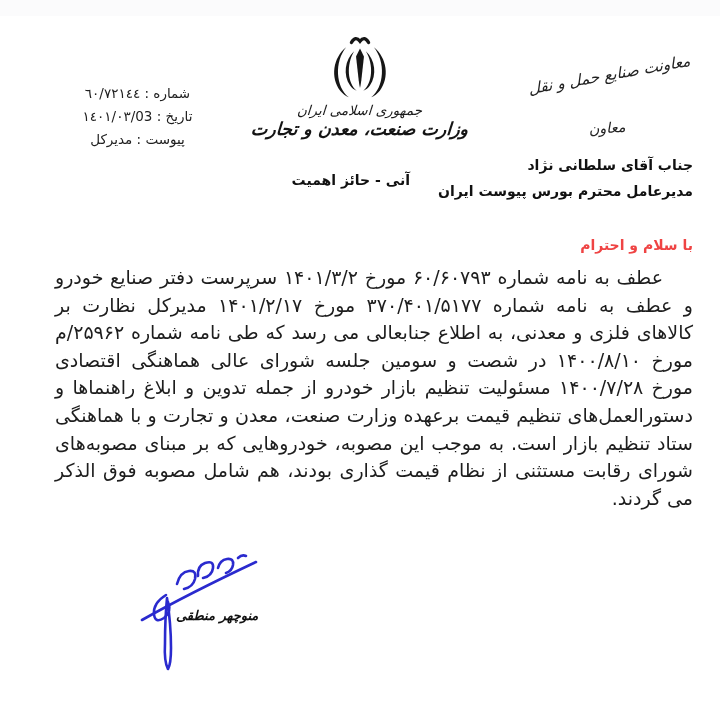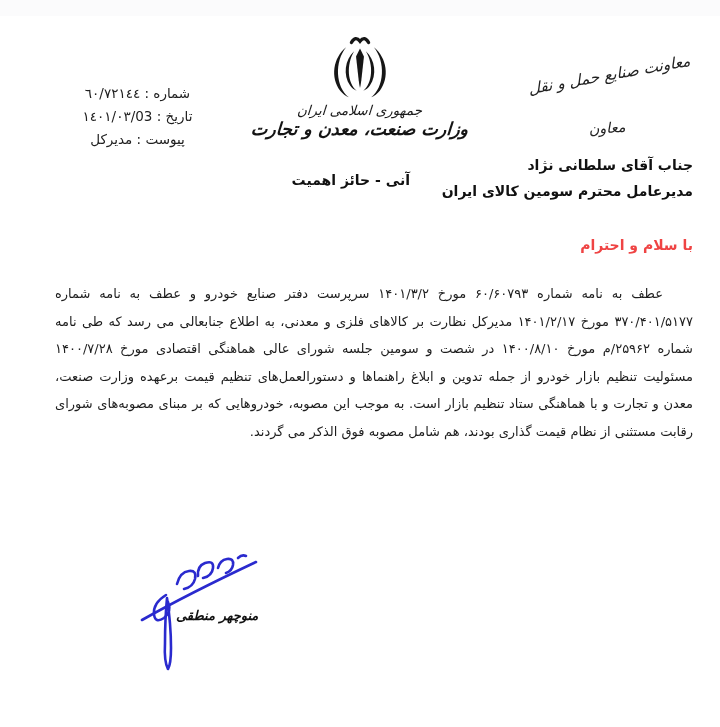--- a/index.html
+++ b/index.html
@@ -63,21 +63,21 @@
   }
 
   
   .salutation {
     position: absolute; top: 237px; right: 27px;
     direction: rtl; font-weight: bold; font-size: 14px; color: #ef4444;
   }
   .letter-body {
     position: absolute; top: 264px; right: 27px; left: 55px;
     direction: rtl; text-align: justify;
-    font-size: 13px; line-height: 27.6px; color: #1d1d1d; margin-top: 16px;
+    font-size: 19px; line-height: 27.6px; color: #1d1d1d;
   }
   .letter-body p { margin: 0; text-indent: 30px; }
 
   
   .sig-scribble { position: absolute; top: 540px; left: 122px; }
   .sig-name {
     position: absolute; top: 608px; left: 176px;
     direction: rtl; font-weight: bold; font-size: 13px; color: #111;
     white-space: nowrap;
     font-style: italic;
@@ -110,21 +110,21 @@
     </svg>
     <div class="republic">جمهوری اسلامی ایران</div>
     <div class="ministry">وزارت صنعت، معدن و تجارت</div>
   </div>
 
   <div class="dept">معاونت صنایع حمل و نقل</div>
   <div class="deputy">معاون</div>
 
   <div class="recipient">
     <div>جناب آقای سلطانی نژاد</div>
-    <div>مدیرعامل محترم سومین کالای ایران</div>
+    <div>مدیرعامل محترم بورس پیوست ایران</div>
   </div>
 
   <div class="priority">آنی - حائز اهمیت</div>
 
   <div class="salutation">با سلام و احترام</div>
 
   <div class="letter-body">
     <p>عطف به نامه شماره ۶۰/۶۰۷۹۳ مورخ ۱۴۰۱/۳/۲ سرپرست دفتر صنایع خودرو و عطف به نامه شماره ۳۷۰/۴۰۱/۵۱۷۷ مورخ ۱۴۰۱/۲/۱۷ مدیرکل نظارت بر کالاهای فلزی و معدنی، به اطلاع جنابعالی می رسد که طی نامه شماره ۲۵۹۶۲/م مورخ ۱۴۰۰/۸/۱۰ در شصت و سومین جلسه شورای عالی هماهنگی اقتصادی مورخ ۱۴۰۰/۷/۲۸ مسئولیت تنظیم بازار خودرو از جمله تدوین و ابلاغ راهنماها و دستورالعمل‌های تنظیم قیمت برعهده وزارت صنعت، معدن و تجارت و با هماهنگی ستاد تنظیم بازار است. به موجب این مصوبه، خودروهایی که بر مبنای مصوبه‌های شورای رقابت مستثنی از نظام قیمت گذاری بودند، هم شامل مصوبه فوق الذکر می گردند.</p>
   </div>
 

